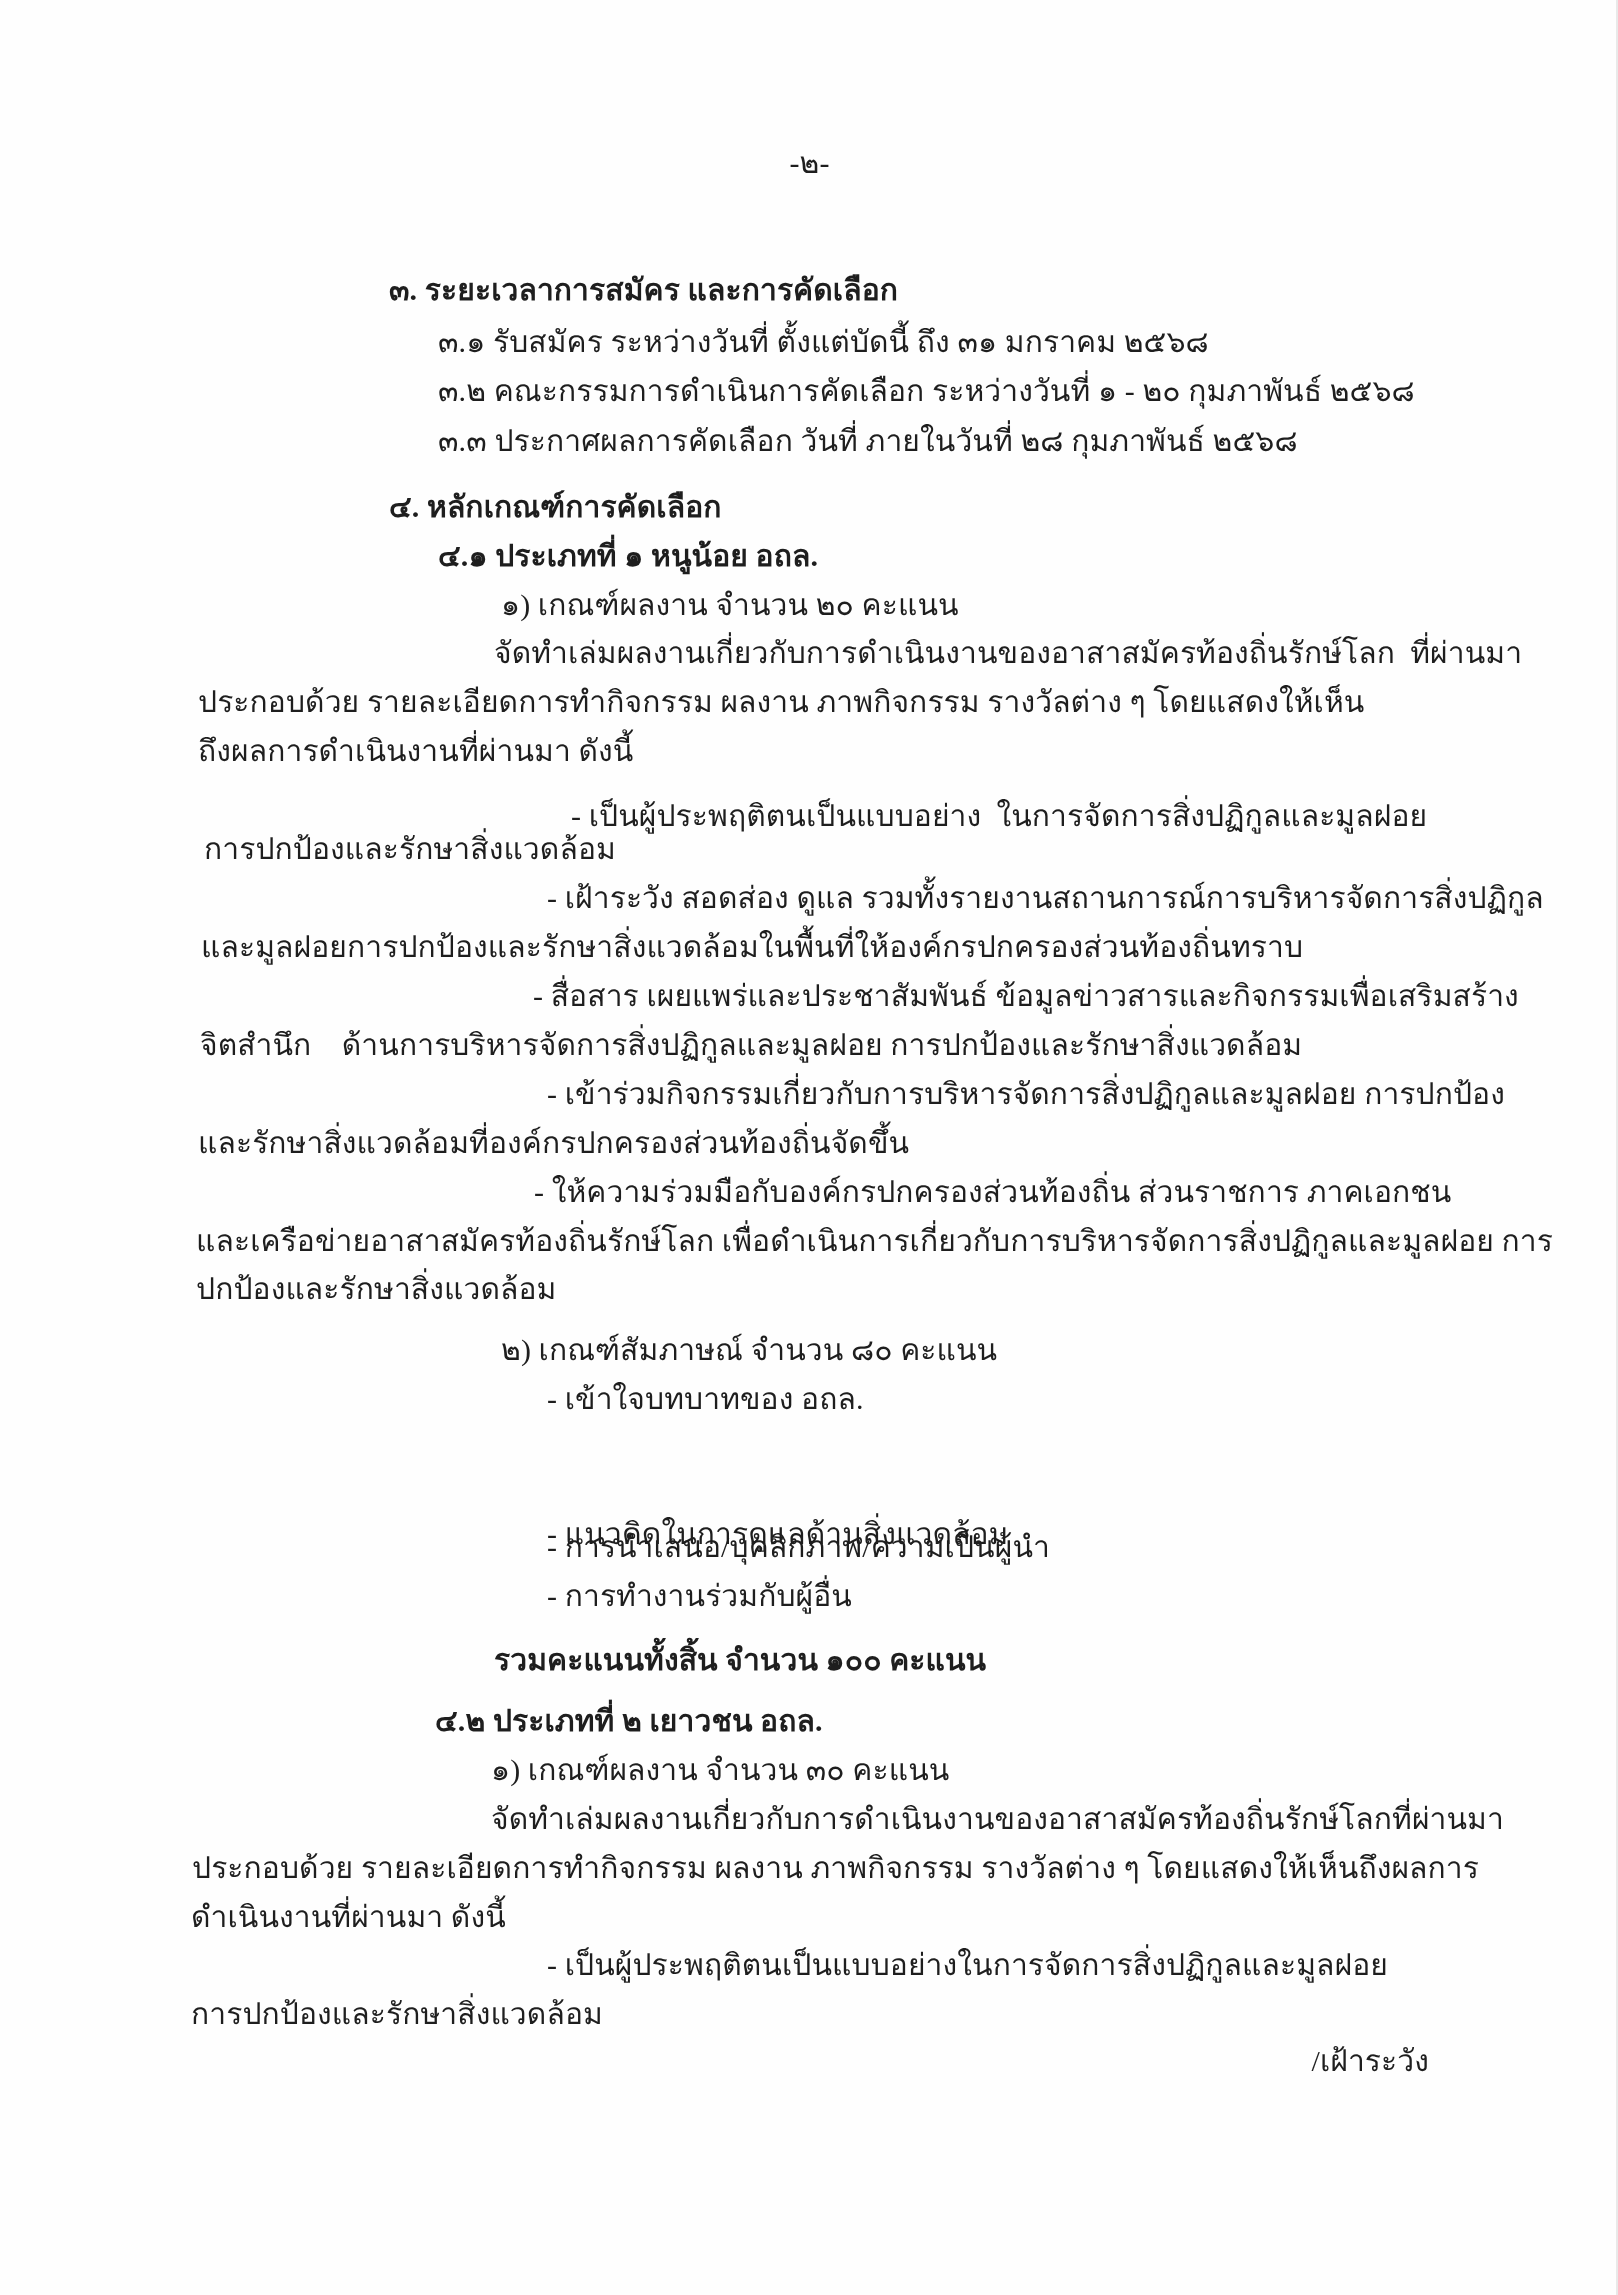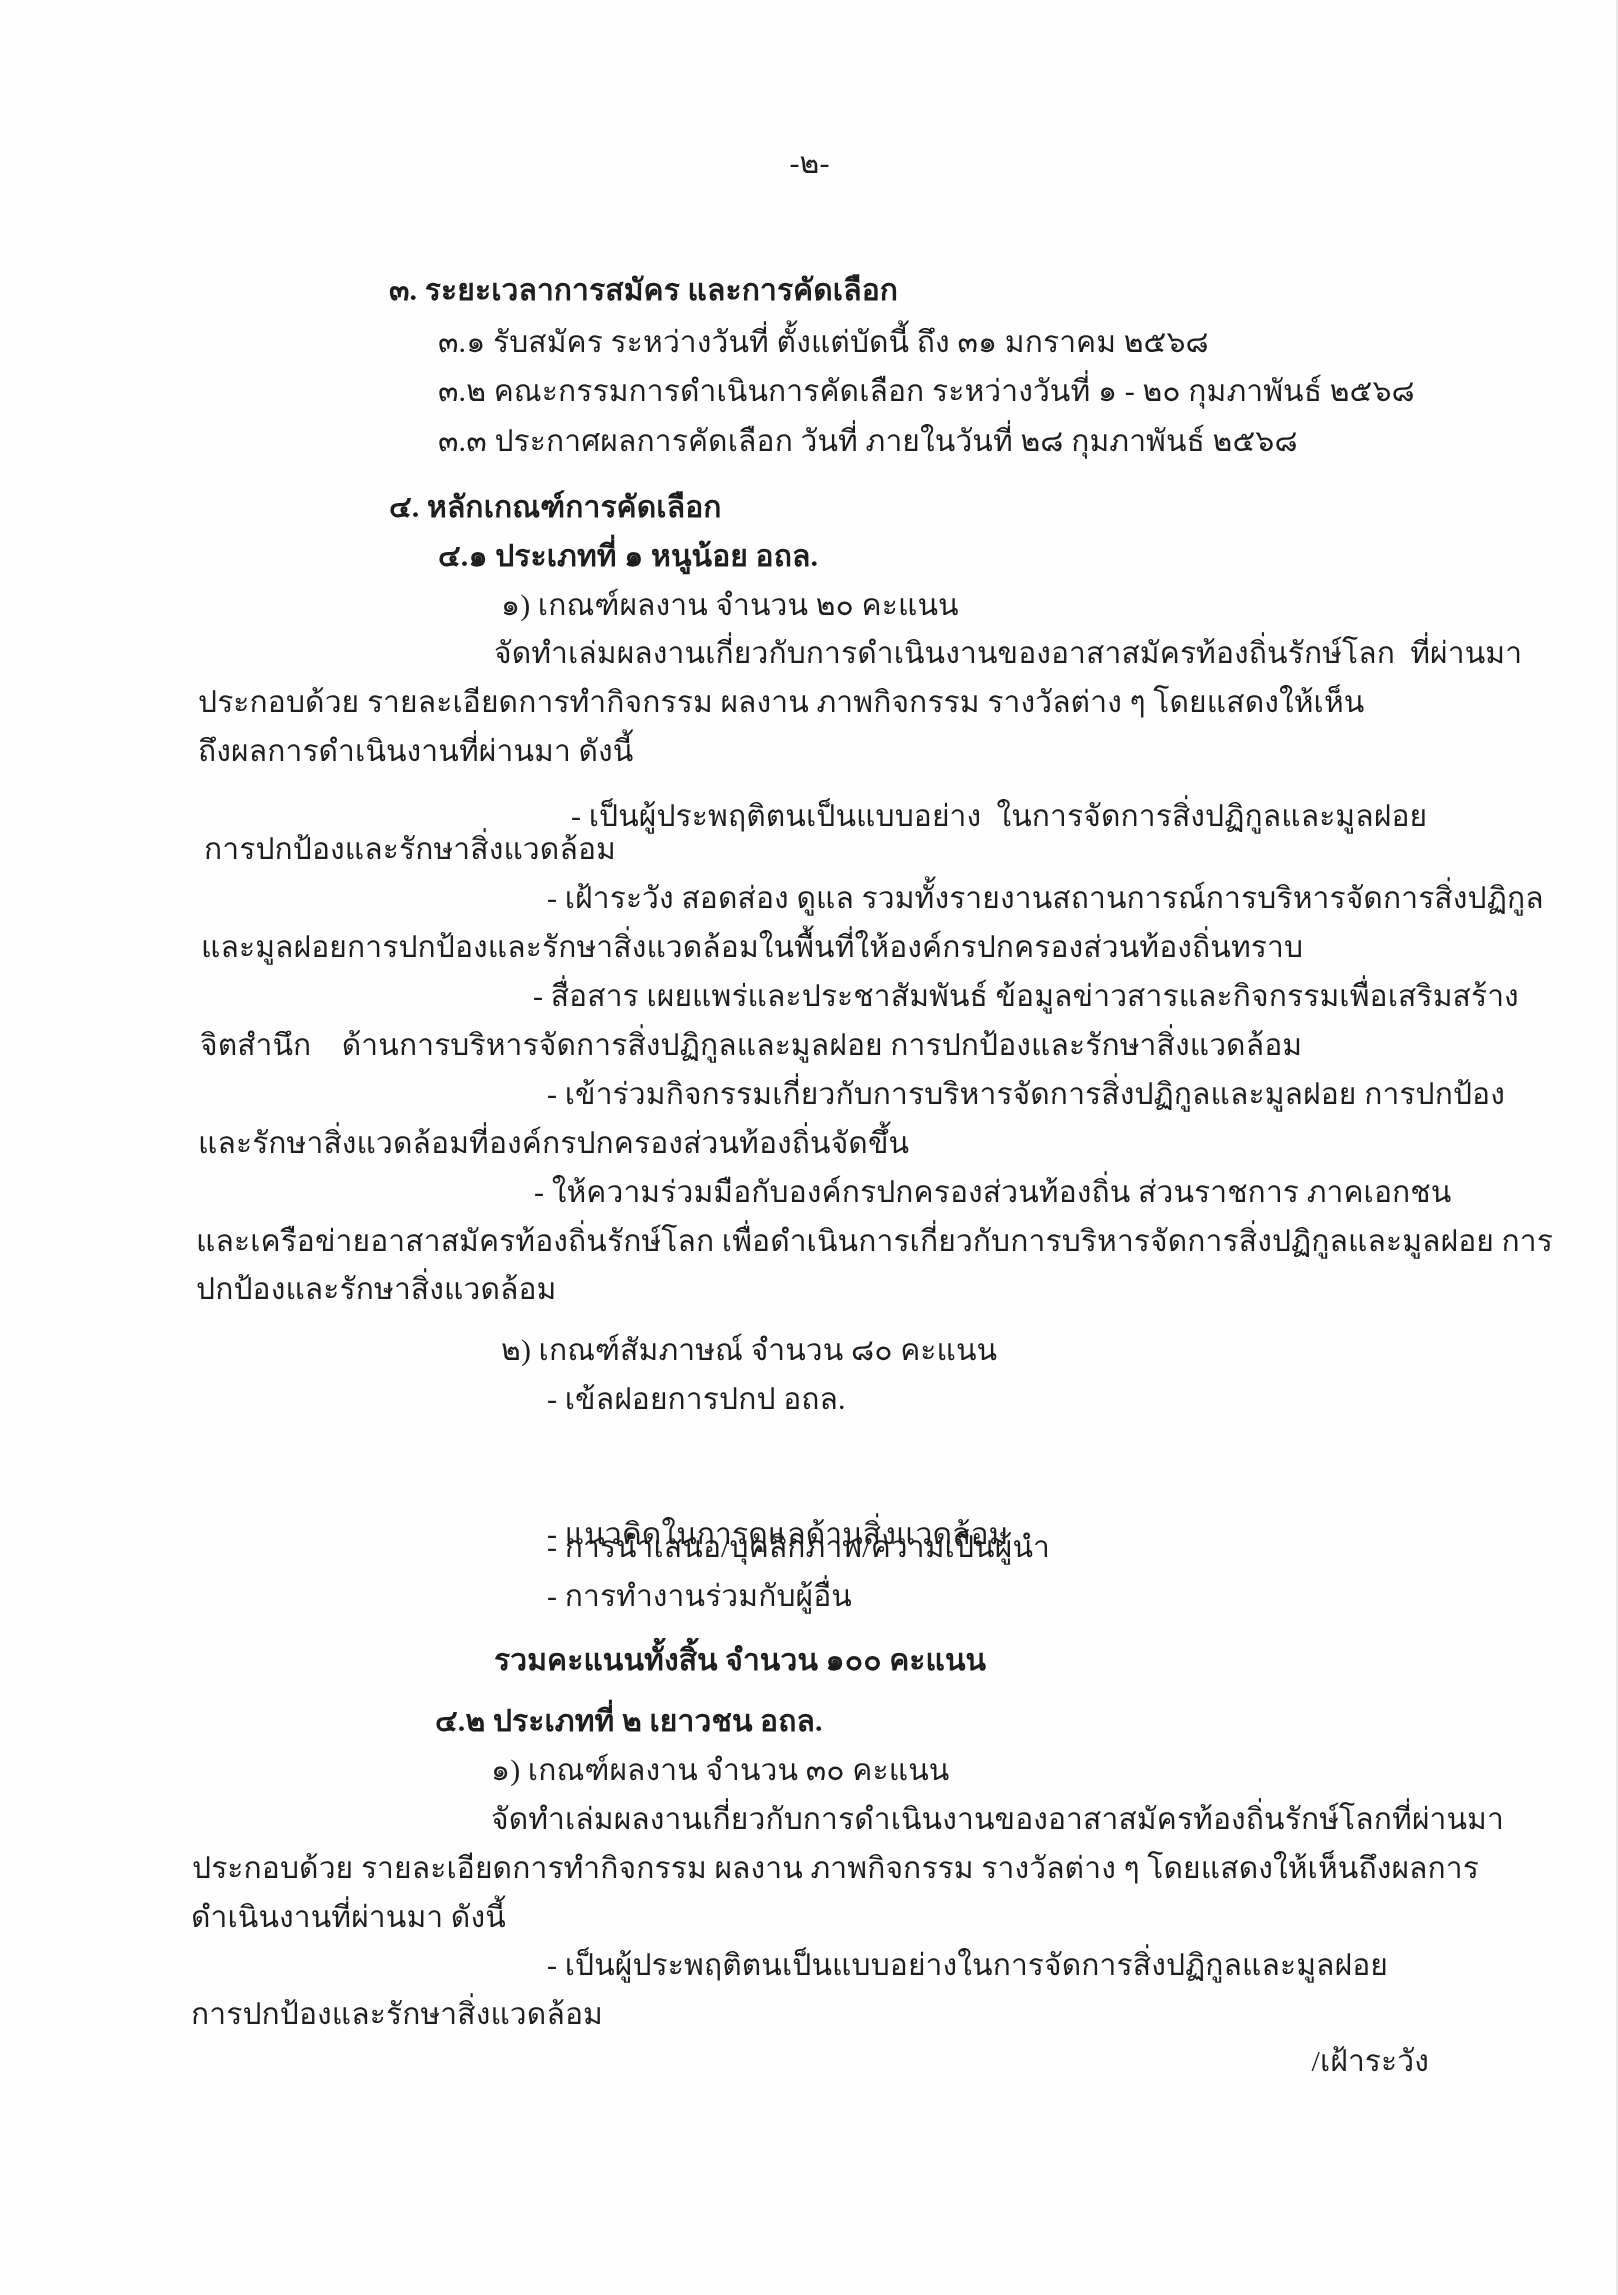--- a/index.html
+++ b/index.html
@@ -64,21 +64,21 @@
   <div class="line" style="top:928px; left:201px;">และมูลฝอยการปกป้องและรักษาสิ่งแวดล้อมในพื้นที่ให้องค์กรปกครองส่วนท้องถิ่นทราบ</div>
   <div class="line" style="top:977px; left:533px;">- สื่อสาร เผยแพร่และประชาสัมพันธ์ ข้อมูลข่าวสารและกิจกรรมเพื่อเสริมสร้าง</div>
   <div class="line" style="top:1026px; left:200px;">จิตสำนึก    ด้านการบริหารจัดการสิ่งปฏิกูลและมูลฝอย การปกป้องและรักษาสิ่งแวดล้อม</div>
   <div class="line" style="top:1075px; left:547px;">- เข้าร่วมกิจกรรมเกี่ยวกับการบริหารจัดการสิ่งปฏิกูลและมูลฝอย การปกป้อง</div>
   <div class="line" style="top:1124px; left:198px;">และรักษาสิ่งแวดล้อมที่องค์กรปกครองส่วนท้องถิ่นจัดขึ้น</div>
   <div class="line" style="top:1173px; left:534px;">- ให้ความร่วมมือกับองค์กรปกครองส่วนท้องถิ่น ส่วนราชการ ภาคเอกชน</div>
   <div class="line" style="top:1222px; left:196px;">และเครือข่ายอาสาสมัครท้องถิ่นรักษ์โลก เพื่อดำเนินการเกี่ยวกับการบริหารจัดการสิ่งปฏิกูลและมูลฝอย การ</div>
   <div class="line" style="top:1270px; left:196px;">ปกป้องและรักษาสิ่งแวดล้อม</div>
 
   <div class="line" style="top:1331px; left:501px;">๒) เกณฑ์สัมภาษณ์ จำนวน ๘๐ คะแนน</div>
-  <div class="line" style="top:1380px; left:547px;">- เข้ลฝอยการปกป อถล.</div>
+  <div class="line" style="top:1380px; left:547px;">- เข้าใจบทบาทของ อถล.</div>
   <div class="line" style="top:1479px; left:547px;margin-top:36px;">- แนวคิดในการดูแลด้านสิ่งแวดล้อม</div>
   <div class="line" style="top:1528px; left:547px;">- การนำเสนอ/บุคลิกภาพ/ความเป็นผู้นำ</div>
   <div class="line" style="top:1577px; left:547px;">- การทำงานร่วมกับผู้อื่น</div>
 
   <div class="line bold" style="top:1641px; left:494px;">รวมคะแนนทั้งสิ้น จำนวน ๑๐๐ คะแนน</div>
 
   <div class="line bold" style="top:1702px; left:435px;">๔.๒ ประเภทที่ ๒ เยาวชน อถล.</div>
   <div class="line" style="top:1751px; left:491px;">๑) เกณฑ์ผลงาน จำนวน ๓๐ คะแนน</div>
 
   <div class="line" style="top:1800px; left:491px;">จัดทำเล่มผลงานเกี่ยวกับการดำเนินงานของอาสาสมัครท้องถิ่นรักษ์โลกที่ผ่านมา</div>

